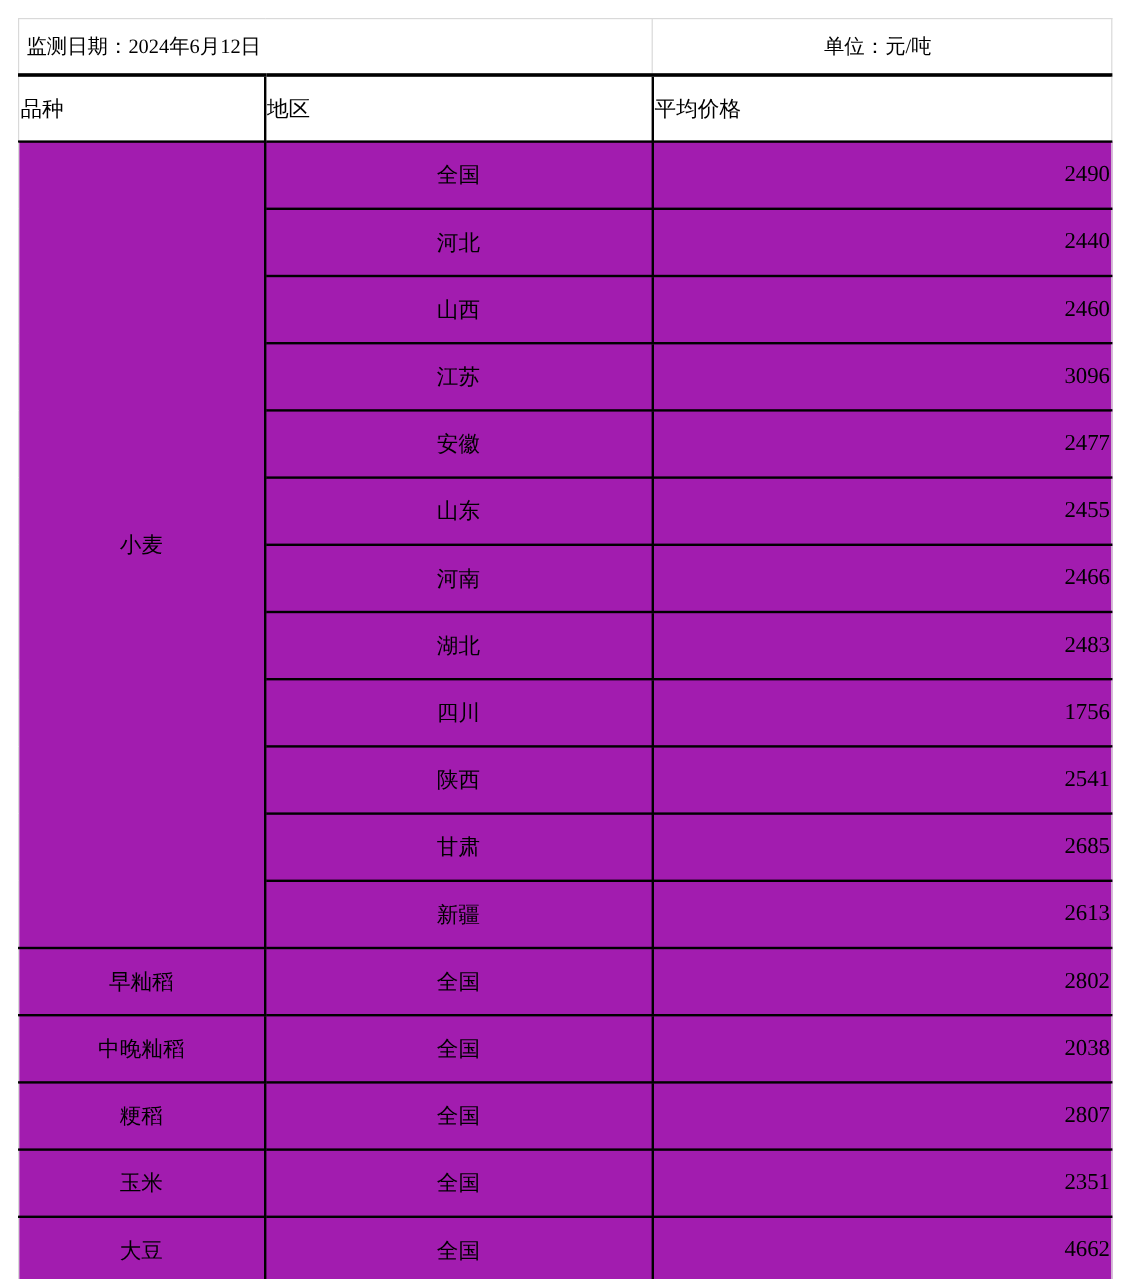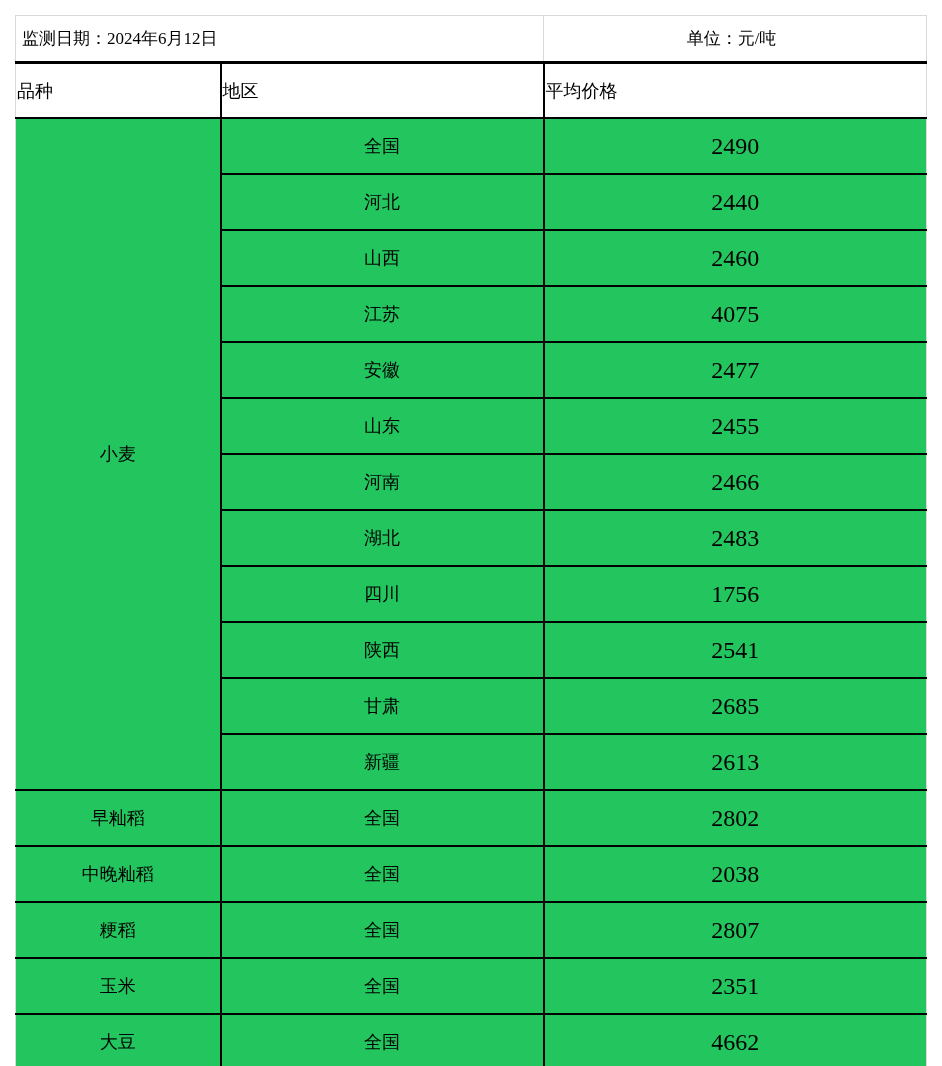--- a/index.html
+++ b/index.html
@@ -49,24 +49,25 @@
     font-weight: normal;
     text-align: left;
     vertical-align: middle;
   }
   
   tbody td {
     height: 52px;
     border: 2px solid #000000;
     text-align: center;
     vertical-align: middle;
-    background: #22c55e;
+    background: #a21caf;
   }
   tbody td.price {
-    font-size: 24px;
+    font-size: 19px;
+    text-align: right;
   }
   
   .edge-left  { border-left: 1px solid #d9d9d9 !important; }
   .edge-right { border-right: 1px solid #d9d9d9 !important; }
   
   tbody tr:last-child td {
     border-bottom: 5px solid #000000;
   }
 </style>
 </head>
@@ -99,21 +100,21 @@
         <tr>
           <td class="region">河北</td>
           <td class="price edge-right">2440</td>
         </tr>
         <tr>
           <td class="region">山西</td>
           <td class="price edge-right">2460</td>
         </tr>
         <tr>
           <td class="region">江苏</td>
-          <td class="price edge-right">4075</td>
+          <td class="price edge-right">3096</td>
         </tr>
         <tr>
           <td class="region">安徽</td>
           <td class="price edge-right">2477</td>
         </tr>
         <tr>
           <td class="region">山东</td>
           <td class="price edge-right">2455</td>
         </tr>
         <tr>

